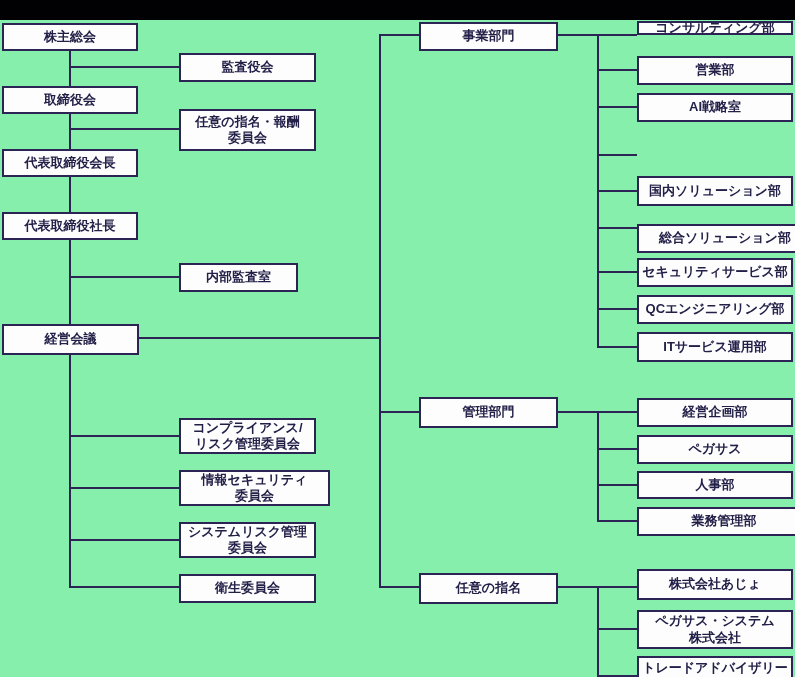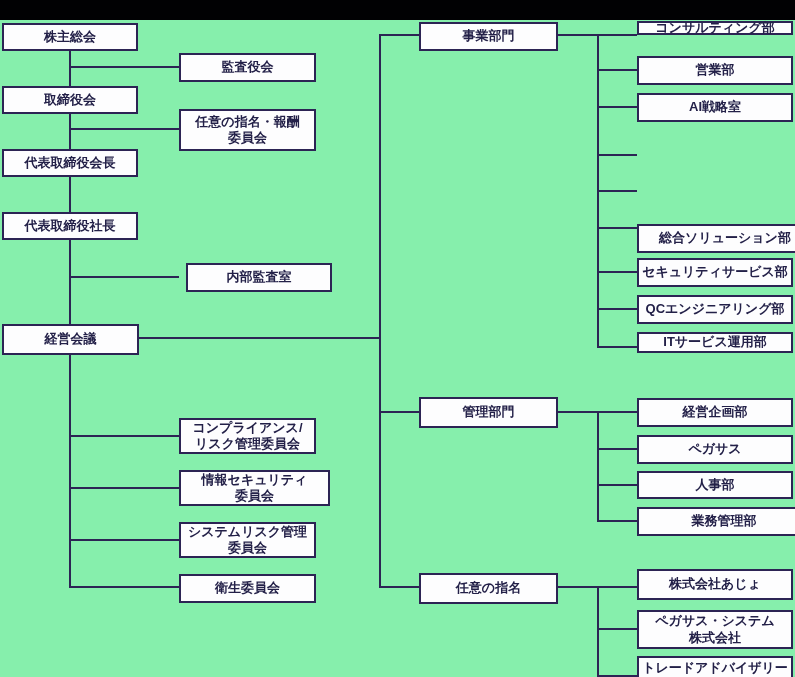--- a/index.html
+++ b/index.html
@@ -80,40 +80,41 @@
 
   <div class="node" style="left:2px;top:3px;width:136px;height:28px">株主総会</div>
   <div class="node" style="left:2px;top:66px;width:136px;height:28px">取締役会</div>
   <div class="node" style="left:2px;top:129px;width:136px;height:28px">代表取締役会長</div>
   <div class="node" style="left:2px;top:192px;width:136px;height:28px">代表取締役社長</div>
   <div class="node" style="left:2px;top:304px;width:137px;height:31px">経営会議</div>
 
   <div class="node" style="left:179px;top:33px;width:137px;height:29px">監査役会</div>
   <div class="node" style="left:179px;top:89px;width:137px;height:42px">任意の指名・報酬
 委員会</div>
-  <div class="node" style="left:186px;top:243px;width:146px;height:29px">内部監査室</div>
+  <div class="node" style="left:179px;top:243px;width:119px;height:29px">内部監査室</div>
   <div class="node" style="left:179px;top:398px;width:137px;height:36px">コンプライアンス/
 リスク管理委員会</div>
   <div class="node" style="left:179px;top:450px;width:151px;height:36px">情報セキュリティ
 委員会</div>
   <div class="node" style="left:179px;top:502px;width:137px;height:36px">システムリスク管理
 委員会</div>
   <div class="node" style="left:179px;top:554px;width:137px;height:29px">衛生委員会</div>
 
   <div class="node" style="left:419px;top:377px;width:139px;height:31px">管理部門</div>
   <div class="node" style="left:419px;top:2px;width:139px;height:29px">事業部門</div>
   <div class="node" style="left:419px;top:553px;width:139px;height:31px">任意の指名</div>
 
   <div class="node" style="left:637px;top:1px;width:156px;height:14px">コンサルティング部</div>
   <div class="node" style="left:637px;top:36px;width:156px;height:29px">営業部</div>
   <div class="node" style="left:637px;top:73px;width:156px;height:29px">AI戦略室</div>
+  <div class="node" style="left:637px;top:156px;width:156px;height:30px">国内ソリューション部</div>
   <div class="node" style="left:637px;top:204px;width:176px;height:29px">総合ソリューション部</div>
   <div class="node" style="left:637px;top:238px;width:156px;height:29px">セキュリティサービス部</div>
   <div class="node" style="left:637px;top:275px;width:156px;height:29px">QCエンジニアリング部</div>
-  <div class="node" style="left:637px;top:312px;width:156px;height:21px">ITサービス運用部</div>
+  <div class="node" style="left:637px;top:312px;width:156px;height:30px">ITサービス運用部</div>
 
   <div class="node" style="left:637px;top:378px;width:156px;height:29px">経営企画部</div>
   <div class="node" style="left:637px;top:415px;width:156px;height:29px">ペガサス</div>
   <div class="node" style="left:637px;top:451px;width:156px;height:28px">人事部</div>
   <div class="node" style="left:637px;top:487px;width:174px;height:29px">業務管理部</div>
 
   <div class="node" style="left:637px;top:549px;width:156px;height:31px">株式会社あじょ</div>
   <div class="node" style="left:637px;top:590px;width:156px;height:39px">ペガサス・システム
 株式会社</div>
   <div class="node" style="left:637px;top:636px;width:156px;height:41px">トレードアドバイザリー

